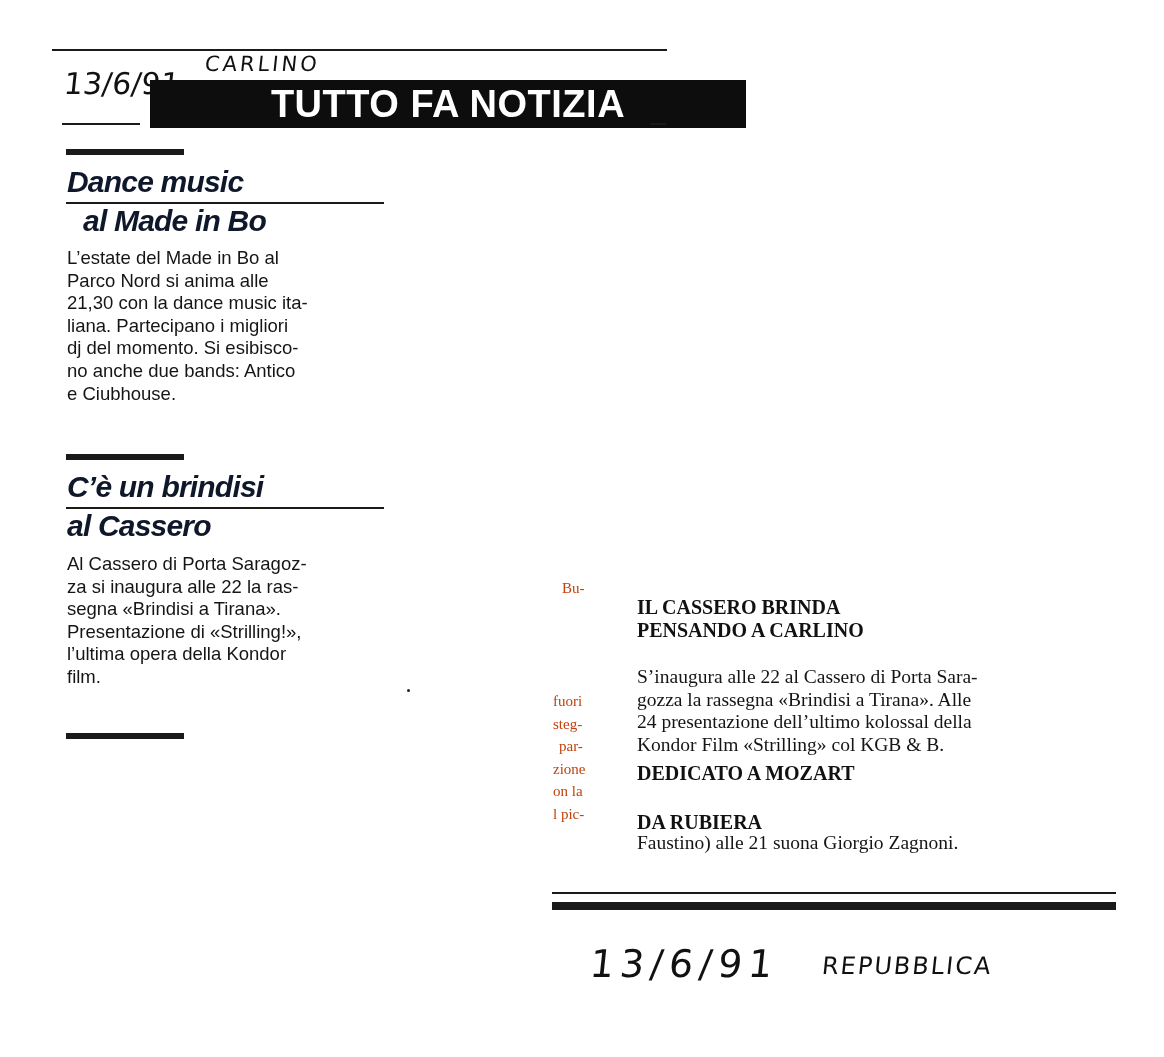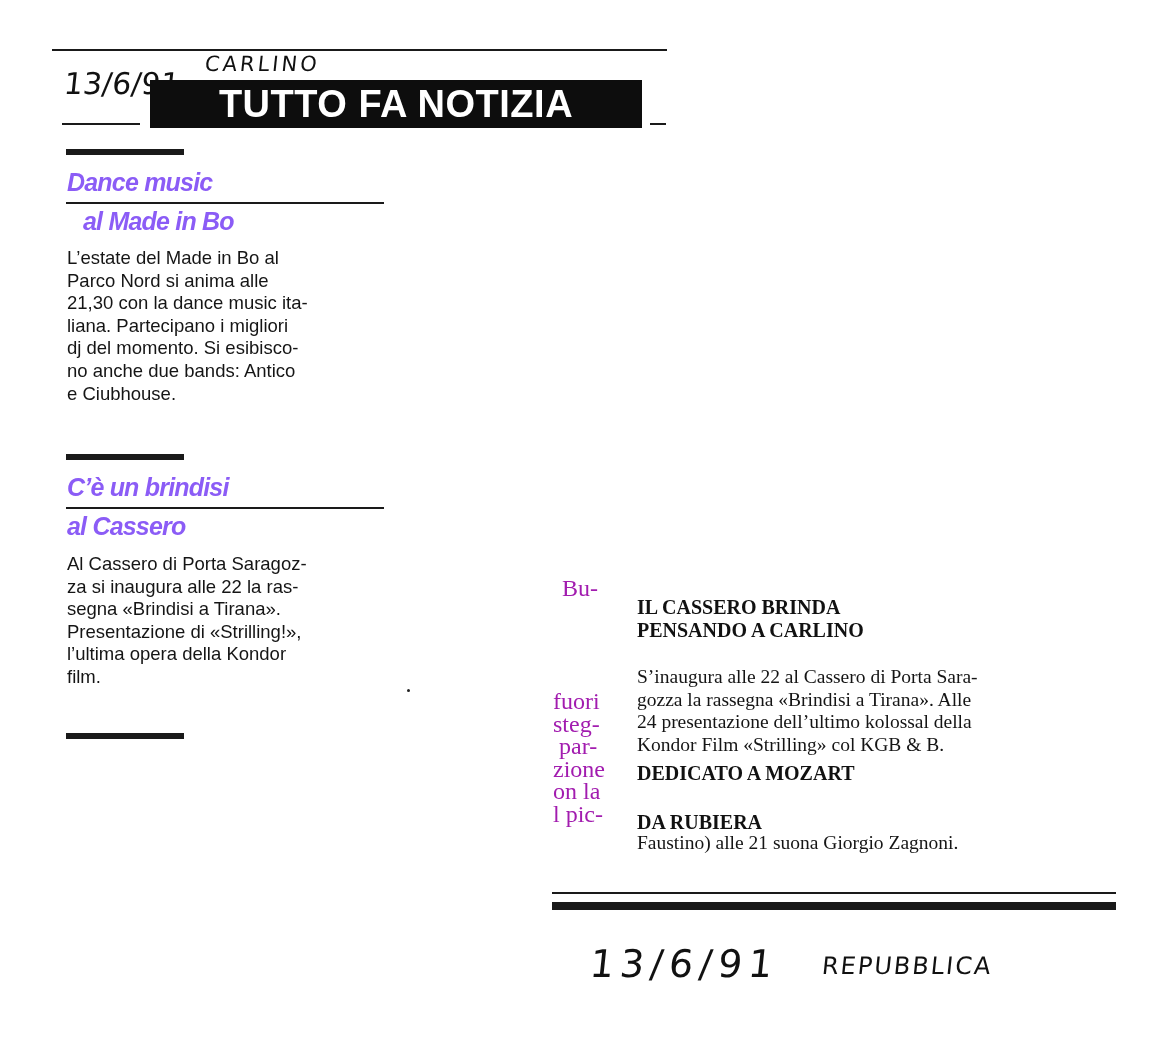--- a/index.html
+++ b/index.html
@@ -7,42 +7,42 @@
       width: 1164px; height: 1057px; background: #ffffff; position: relative; overflow: hidden;
       color: #111;
     }
     .abs { position: absolute; }
     .rule { position: absolute; background: #1a1a1a; }
     .hand {
       font-family: "DejaVu Sans", sans-serif; font-weight: normal; color: #111;
       transform: skewX(-6deg); letter-spacing: 2px;
     }
     .masthead {
-      position: absolute; left: 150px; top: 80px; width: 492px; height: 48px;
+      position: absolute; left: 150px; top: 80px; width: 596px; height: 48px;
       background: #0d0d0d; color: #fff;
       font-family: "Liberation Sans", sans-serif; font-weight: bold; font-size: 38px;
       line-height: 48px; text-align: center; letter-spacing: 0.5px;
     }
     .sans-head {
       font-family: "Liberation Sans", sans-serif; font-weight: bold; font-style: italic;
-      font-size: 25px; line-height: 32px; letter-spacing: -0.8px; color: #8b5cf6;
+      font-size: 30px; line-height: 32px; letter-spacing: -0.8px; color: #0f172a;
     }
     .sans-body {
       font-family: "Liberation Sans", sans-serif; font-size: 18.5px; line-height: 22.6px;
       color: #151515; text-align: justify; text-align-last: left; width: 318px;
     }
     .sans-body span { display: block; white-space: nowrap; }
     .serif-head {
       font-family: "Liberation Serif", serif; font-weight: bold; font-size: 20px; line-height: 22px; color: #111;
     }
     .serif-body {
       font-family: "Liberation Serif", serif; font-size: 19.5px; line-height: 22.5px; color: #151515; margin-top: 24px;
     }
     .serif-body span, .frag span { display: block; white-space: nowrap; }
-    .frag { font-family: "Liberation Serif", serif; font-size: 24px; line-height: 22.5px; color: #a21caf; }
+    .frag { font-family: "Liberation Serif", serif; font-size: 15px; line-height: 22.5px; color: #c2410c; }
   </style>
 </head>
 <body>
 
 <div>
   <div class="rule" style="left:52px; top:49px; width:615px; height:2px;"></div>
 
   <div class="abs hand" style="left:64px; top:66px; font-size:30px; letter-spacing:0;">13/6/91</div>
   <div class="abs hand" style="left:205px; top:52px; font-size:21px; letter-spacing:3px;">CARLINO</div>
 

